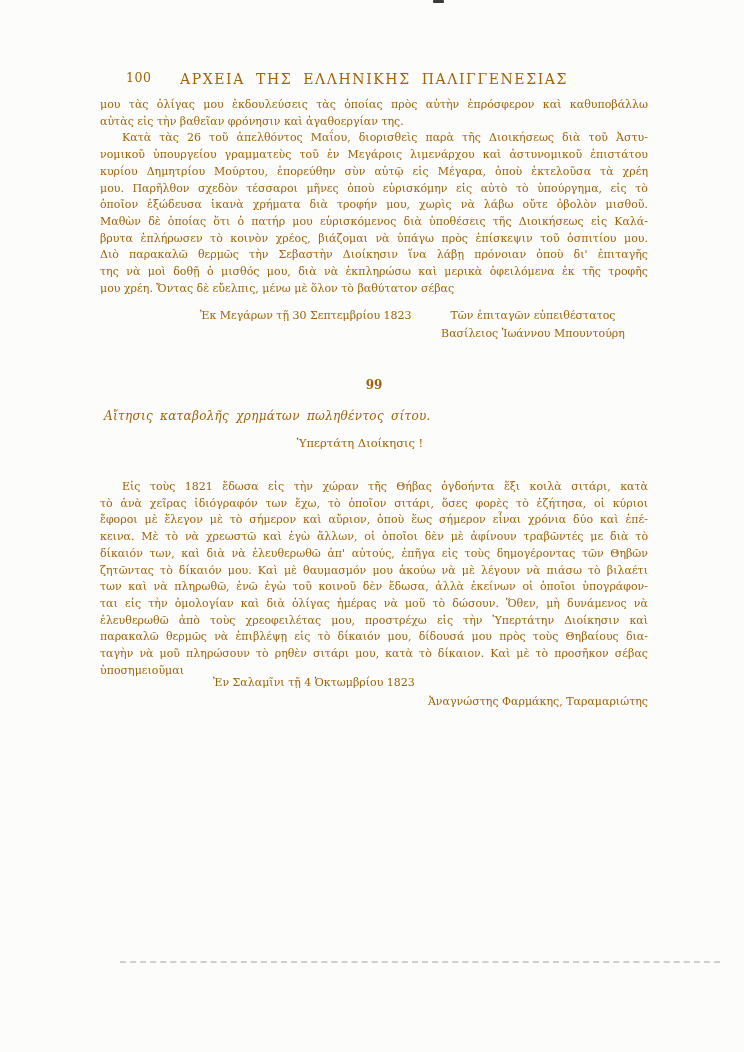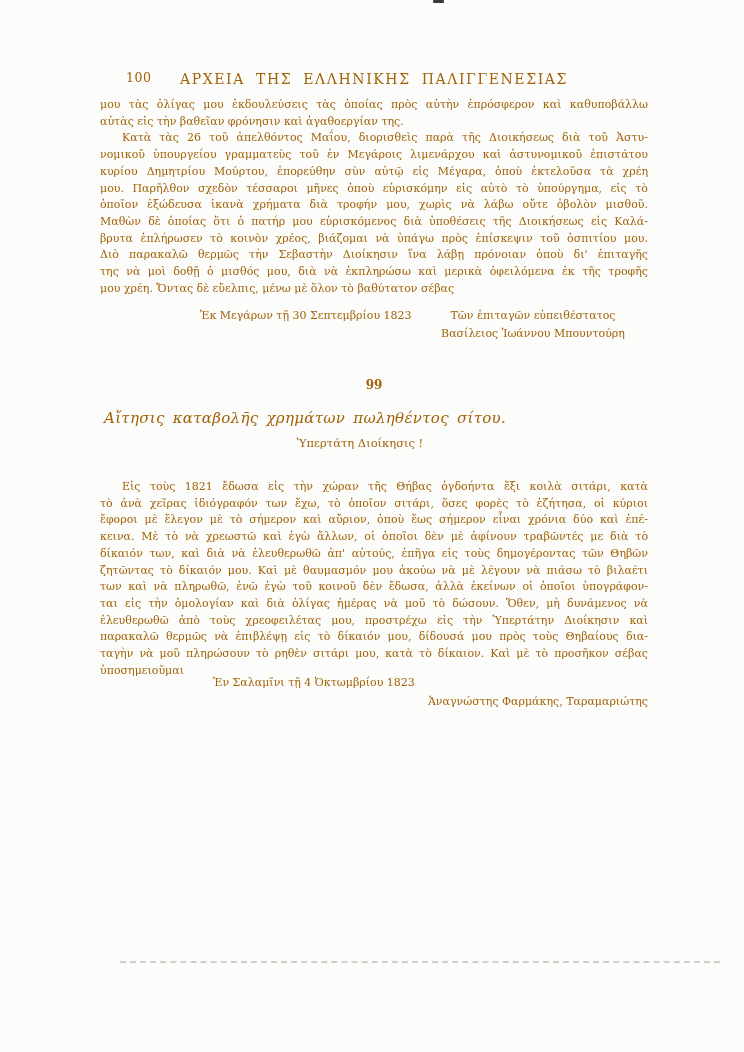--- a/index.html
+++ b/index.html
@@ -43,21 +43,21 @@
   .para .line.ind { text-indent: 22px; }
   .sig-row { display: flex; }
   .sig-date { white-space: nowrap; }
   .sig-col { text-align: center; }
   .heading-99 {
     position: absolute; top: 378px; left: 100px; width: 548px;
     text-align: center; font-weight: bold; font-size: 12px;
   }
   .doc-title {
     position: absolute; top: 409px; left: 104px; width: 544px;
-    font-style: italic; font-size: 15px; letter-spacing: 0.3px;
+    font-style: italic; font-size: 12px; letter-spacing: 0.3px;
     word-spacing: 3px;
   }
   .salutation {
     position: absolute; top: 436px; left: 100px; width: 520px;
     text-align: center; font-size: 11.5px;
   }
   .artifact-dashes {
     position: absolute; top: 961px; left: 120px; width: 600px;
     border-top: 2px dashed rgba(150,150,146,0.45);
     height: 0;

